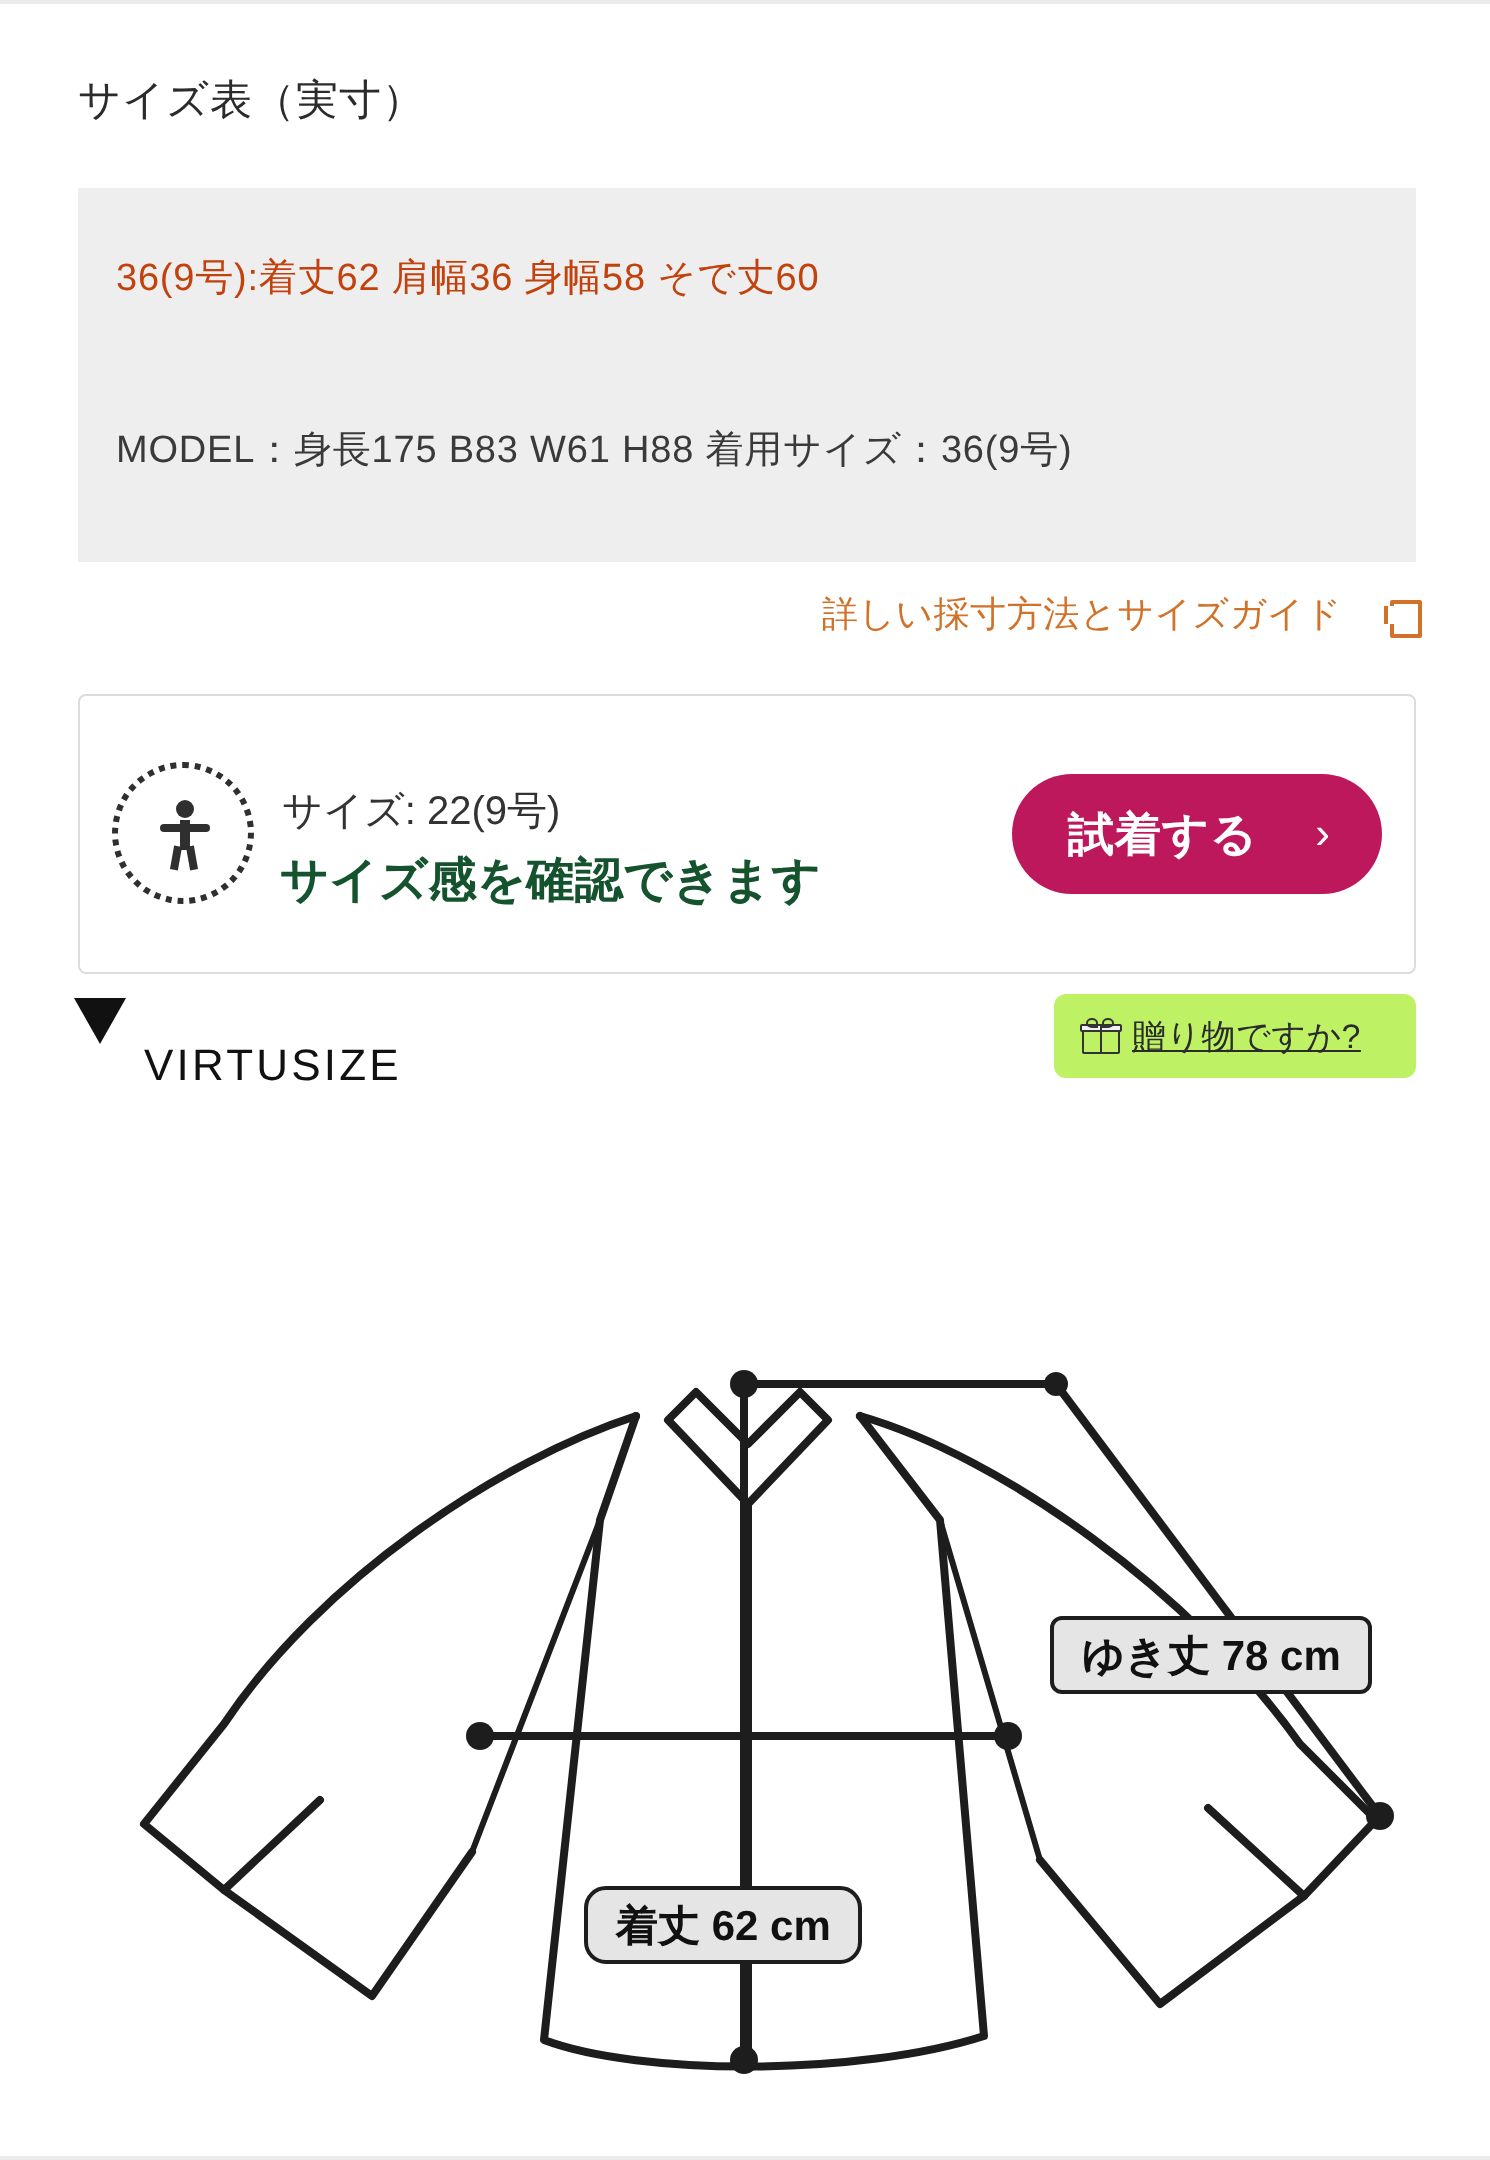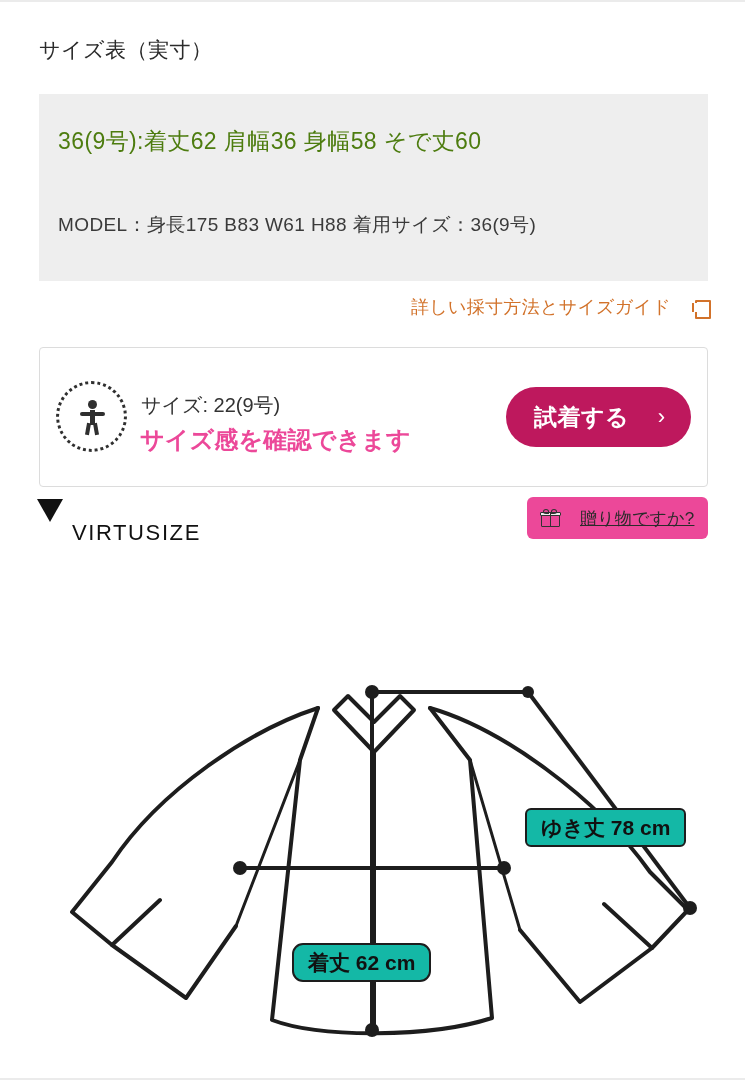--- a/index.html
+++ b/index.html
@@ -37,22 +37,22 @@
     top: 94px;
     left: 39px;
     width: 669px;
     height: 187px;
     background: #eeeeee;
   }
   .spec-line1 {
     position: absolute;
     top: 126px;
     left: 58px;
-    font-size: 23px;
-    color: #4d7c0f;
+    font-size: 19px;
+    color: #c2410c;
     letter-spacing: 0.4px;
   }
   .spec-line2 {
     position: absolute;
     top: 212px;
     left: 58px;
     font-size: 19px;
     color: #3a3a3a;
     letter-spacing: 0.4px;
   }
@@ -159,21 +159,21 @@
     left: 141px;
     font-size: 20px;
     color: #333;
   }
   .vs-headline {
     position: absolute;
     top: 424px;
     left: 140px;
     font-size: 24px;
     font-weight: bold;
-    color: #ec4899;
+    color: #14532d;
     letter-spacing: 0.2px;
   }
   .vs-cta {
     position: absolute;
     top: 387px;
     left: 506px;
     width: 185px;
     height: 60px;
     background: #be185d;
     border-radius: 32px;
@@ -230,25 +230,25 @@
     font-weight: 500;
   }
 
   
   .gift-pill {
     position: absolute;
     top: 497px;
     left: 527px;
     width: 181px;
     height: 42px;
-    background: #ec4899;
+    background: #bef264;
     border-radius: 6px;
     display: flex;
     align-items: center;
-    gap: 20px;
+    gap: 6px;
     padding-left: 14px;
     cursor: pointer;
   }
   .gift-icon {
     position: relative;
     width: 19px;
     height: 18px;
     flex: none;
   }
   .gift-icon .box {
@@ -296,21 +296,21 @@
   
   .diagram {
     position: absolute;
     top: 600px;
     left: 0;
     width: 745px;
     height: 480px;
   }
   .meas-label {
     position: absolute;
-    background: #14b8a6;
+    background: #e5e5e5;
     border: 2px solid #1d1d1d;
     border-radius: 6px;
     font-size: 21px;
     font-weight: bold;
     color: #111;
     display: flex;
     align-items: center;
     justify-content: center;
     padding: 0 14px;
     height: 39px;

